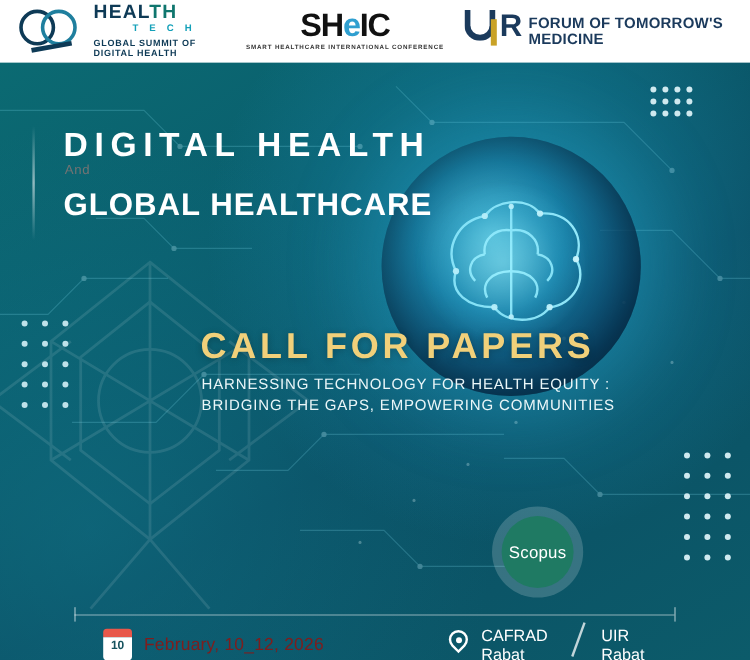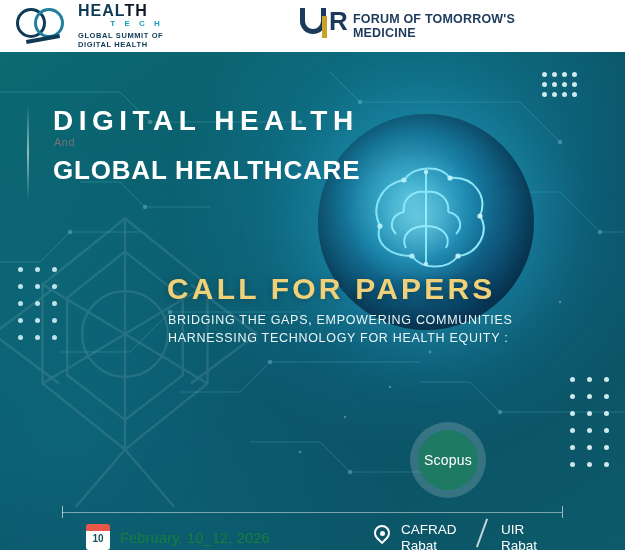--- a/index.html
+++ b/index.html
@@ -39,21 +39,21 @@
   .ght-mark .r1 { width: 30px; height: 30px; left: 2px; top: 4px; }
   .ght-mark .r2 { width: 30px; height: 30px; left: 20px; top: 4px; border-color:#1f7f9e; }
   .ght-mark .bar {
     position: absolute; width: 34px; height: 4px; background: #0e3a56;
     left: 12px; top: 33px; transform: rotate(-10deg);
   }
   .ght-text { line-height: 1; }
   .ght-l1 {
     font-size: 16px; font-weight: 700; letter-spacing: 1px; color: #0e3a56;
   }
-  .ght-l1 .t { color: #0f172a; }
+  .ght-l1 .t { color: #0f766e; }
   .ght-l2 {
     font-size: 8px; letter-spacing: 3.5px; color: #13a0b8; font-weight: 700;
     margin-top: 1px; text-align: right;
   }
   .ght-l3 {
     font-size: 7.5px; letter-spacing: .6px; color: #0e3a56; font-weight: 700;
     margin-top: 3px; line-height: 1.25;
   }
 
   
@@ -207,21 +207,21 @@
   }
   .cal {
     position: absolute; left: 86px; top: 524px;
     width: 24px; height: 26px;
   }
   .cal .top { position:absolute; left:0; top:0; width:24px; height:7px; background:#e8574a; border-radius:3px 3px 0 0;}
   .cal .bot { position:absolute; left:0; top:7px; width:24px; height:19px; background:#ffffff; border-radius:0 0 3px 3px;}
   .cal .num { position:absolute; left:0; top:9px; width:24px; text-align:center; font-size:10px; color:#15525e; font-weight:700;}
   .date-text {
     position: absolute; left: 120px; top: 530px;
-    color: #15803d; font-size: 14.5px; letter-spacing: .2px;
+    color: #7f1d1d; font-size: 14.5px; letter-spacing: .2px;
   }
   .pin {
     position: absolute; top: 525px; width: 18px; height: 22px;
   }
   .pin .p { width: 16px; height: 16px; border: 2.5px solid #ffffff; border-radius: 50% 50% 50% 0; transform: rotate(-45deg); }
   .pin .d { position: absolute; left: 6px; top: 6px; width: 5px; height: 5px; border-radius: 50%; background: #ffffff;}
   .venue {
     position: absolute; color: #ffffff; font-size: 13.5px; line-height: 1.15;
   }
   .slash {
@@ -250,20 +250,28 @@
           </div>
           <div class="ght-l2">T E C H</div>
           <div class="ght-l3">
             <div>GLOBAL SUMMIT OF</div>
             <div>DIGITAL HEALTH</div>
           </div>
         </div>
       </div>
     </div>
 
+    <div class="logo-slot logo-shelc">
+      <div class="shelc">
+        <div class="shelc-main">
+          <span>SH</span><span class="e">e</span><span>IC</span>
+        </div>
+        <div class="shelc-sub">SMART HEALTHCARE INTERNATIONAL CONFERENCE</div>
+      </div>
+    </div>
 
     <div class="logo-slot logo-uir">
       <div class="uir">
         <div class="uir-mark">
           <div class="u"></div>
           <div class="i"></div>
           <div class="r">R</div>
         </div>
         <div class="uir-text">
           <div class="uir-l1">FORUM OF TOMORROW'S</div>
@@ -402,22 +410,22 @@
     </div>
   </div>
 
   <div class="left-rule"></div>
   <div class="title-1">DIGITAL  HEALTH</div>
   <div class="title-and">And</div>
   <div class="title-2">GLOBAL HEALTHCARE</div>
 
   <div class="cfp">CALL FOR PAPERS</div>
   <div class="tagline">
+    <div>HARNESSING TECHNOLOGY FOR HEALTH EQUITY :</div>
     <div>BRIDGING THE GAPS, EMPOWERING COMMUNITIES</div>
-    <div>HARNESSING TECHNOLOGY FOR HEALTH EQUITY :</div>
   </div>
 
 
   <div class="scopus">
     <span>Scopus</span>
   </div>
 
   <div class="divider"></div>
   <div class="foot-tick" style="left:62px;"></div>
   <div class="foot-tick" style="left:562px;"></div>

